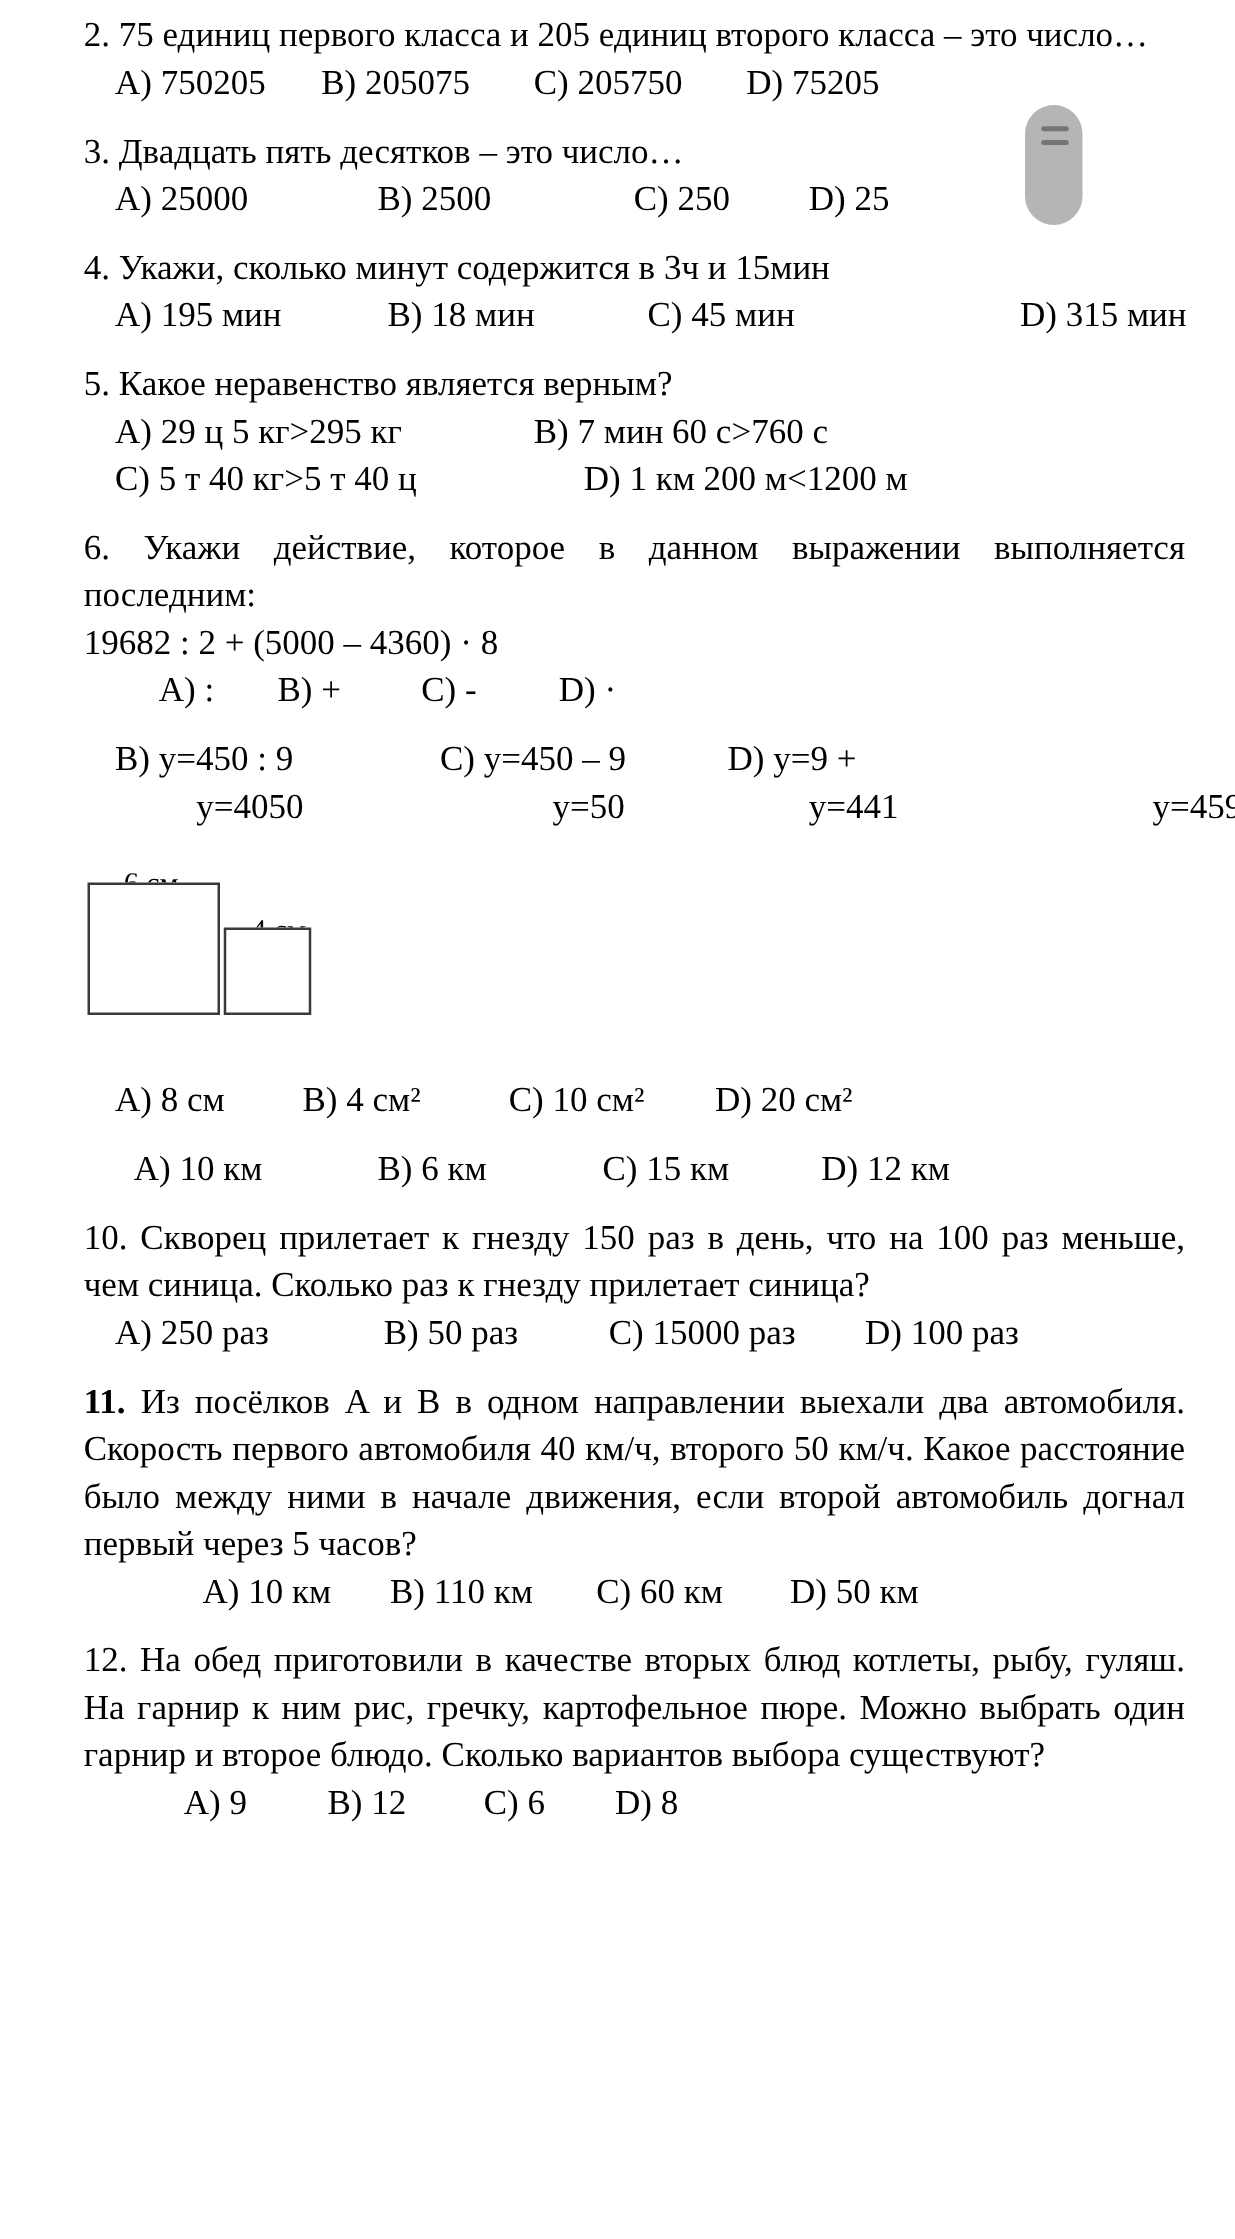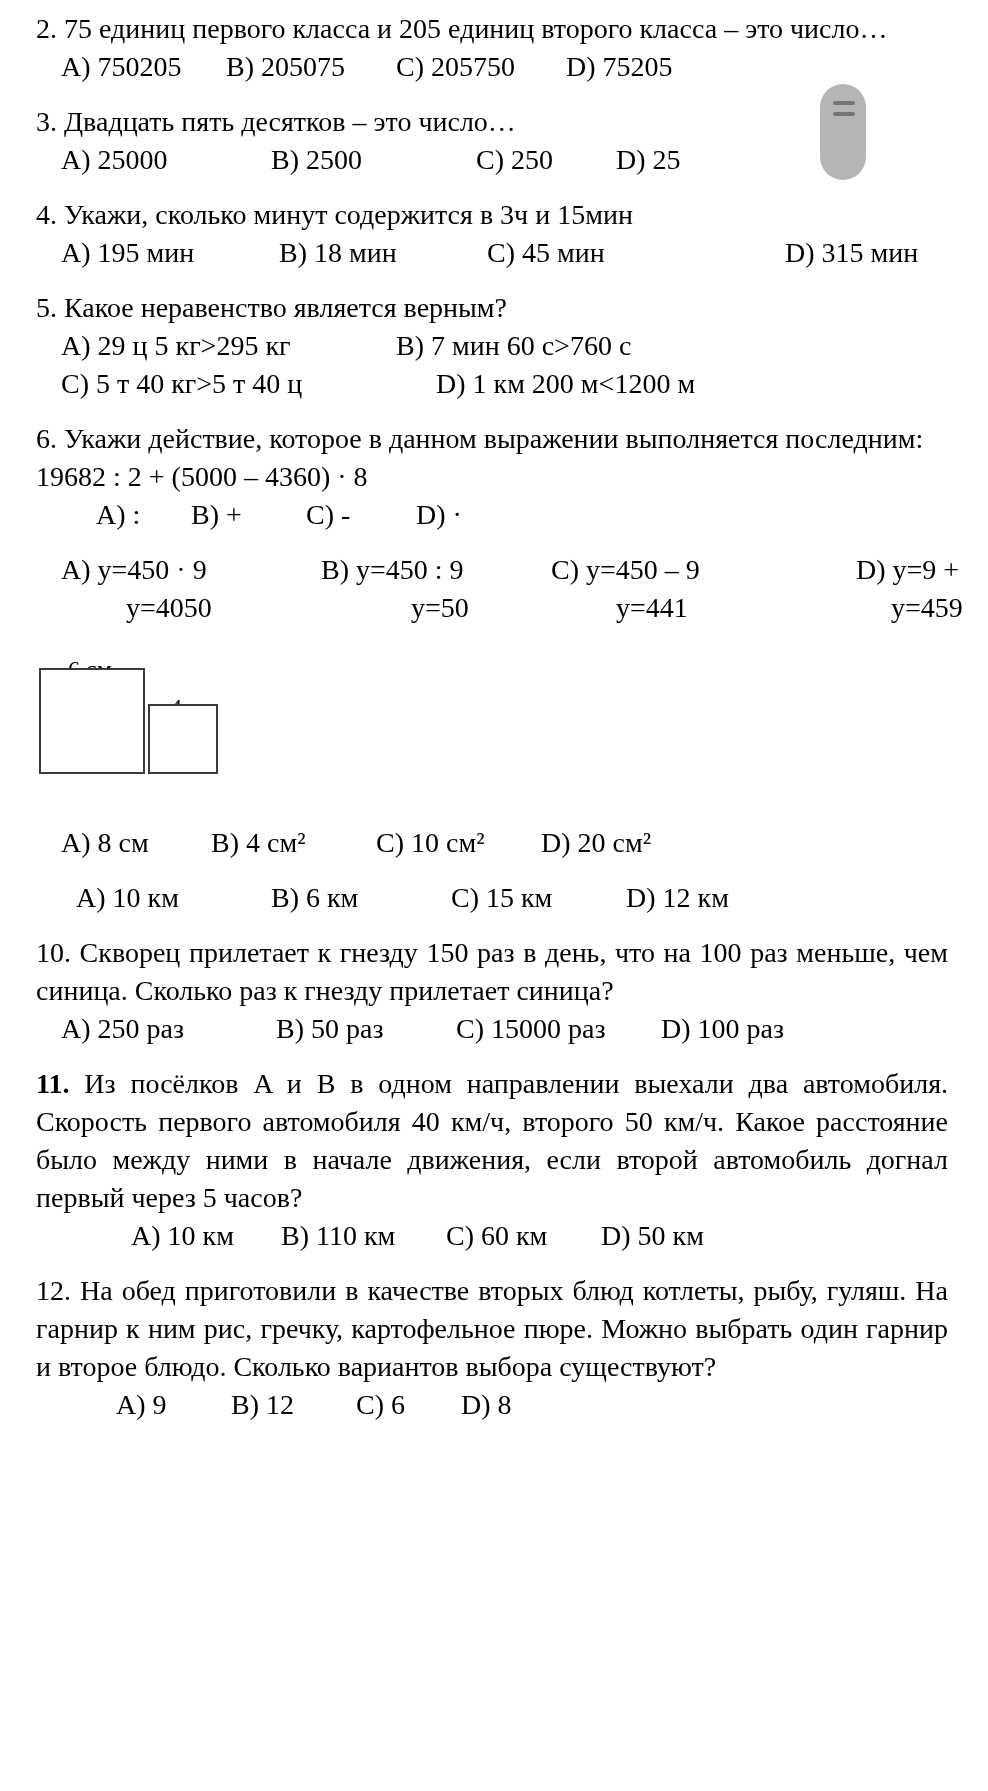--- a/index.html
+++ b/index.html
@@ -4,21 +4,21 @@
 <style>
   * { margin: 0; padding: 0; box-sizing: border-box; }
   html, body { background: #ffffff; }
   body {
     width: 988px; height: 1791px;
     position: relative; overflow: hidden;
     font-family: "Liberation Serif", serif;
     font-size: 28px; line-height: 38px;
     color: #000000;
   }
-  .doc { padding: 10px 40px 0 36px; }
+  .doc { padding: 10px 40px 0 36px; margin-left: 31px; }
   .q { margin-bottom: 17px; }
   .qtext { text-align: justify; }
   .bold { font-weight: bold; }
   .opts { display: grid; }
   .opts span { white-space: nowrap; }
 
   .o-q2  { padding-left: 25px; grid-template-columns: 165px 170px 170px 1fr; }
   .o-q3  { padding-left: 25px; grid-template-columns: 210px 205px 140px 1fr; }
   .o-q4  { padding-left: 25px; grid-template-columns: 170px 160px 250px 1fr; gap: 48px; }
   .o-q5a { padding-left: 25px; grid-template-columns: 335px 1fr; }
@@ -109,21 +109,20 @@
     <div class="opts o-q6">
       <span>A) :</span>
       <span>B) +</span>
       <span>C) -</span>
       <span>D) ·</span>
     </div>
   </section>
 
   <section class="q">
     <div class="opts o-q7">
-      <span>A) у=450 · 9</span>
       <span>B) у=450 : 9</span>
       <span>C) у=450 – 9</span>
       <span>D) у=9 +</span>
     </div>
     <div class="opts o-q7v">
       <span>у=4050</span>
       <span>у=50</span>
       <span>у=441</span>
       <span>у=459</span>
     </div>

